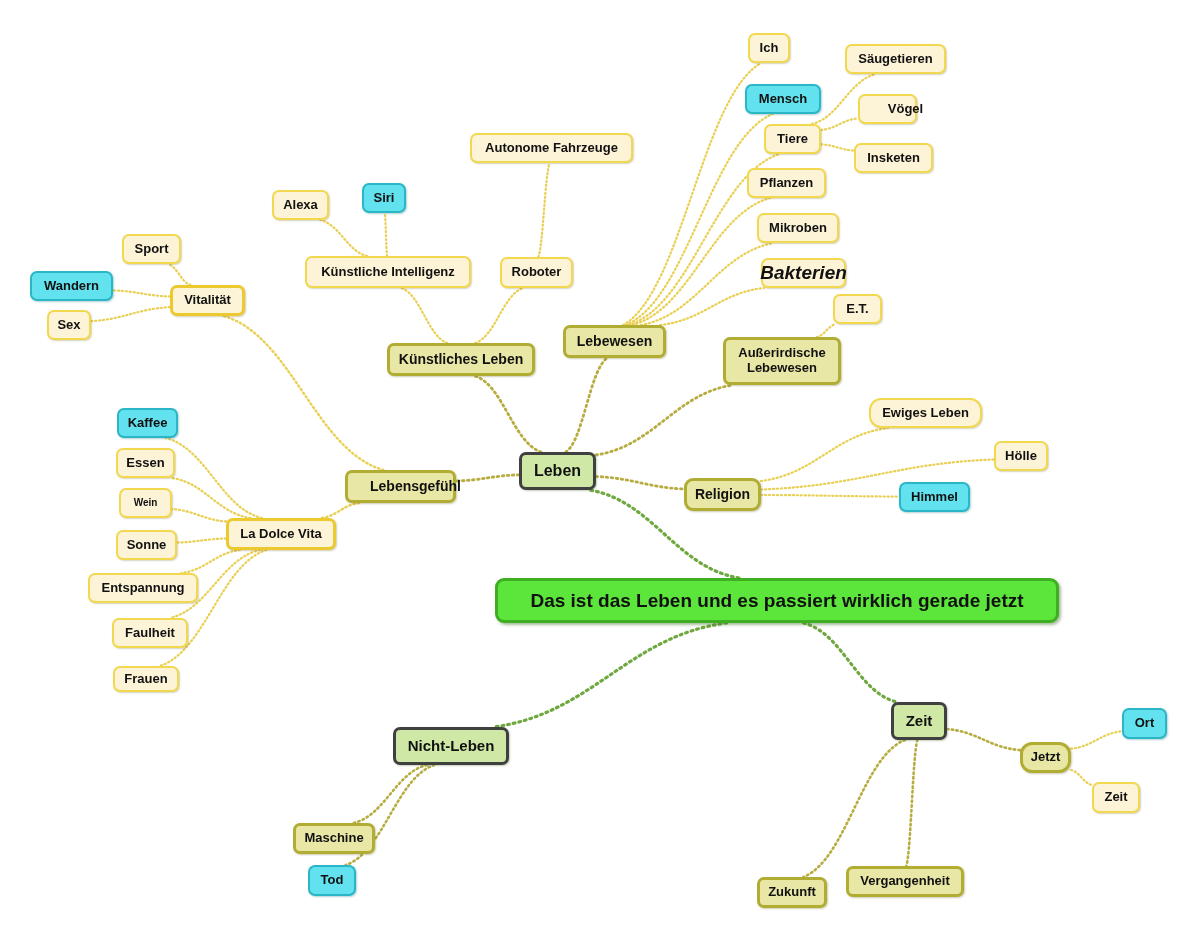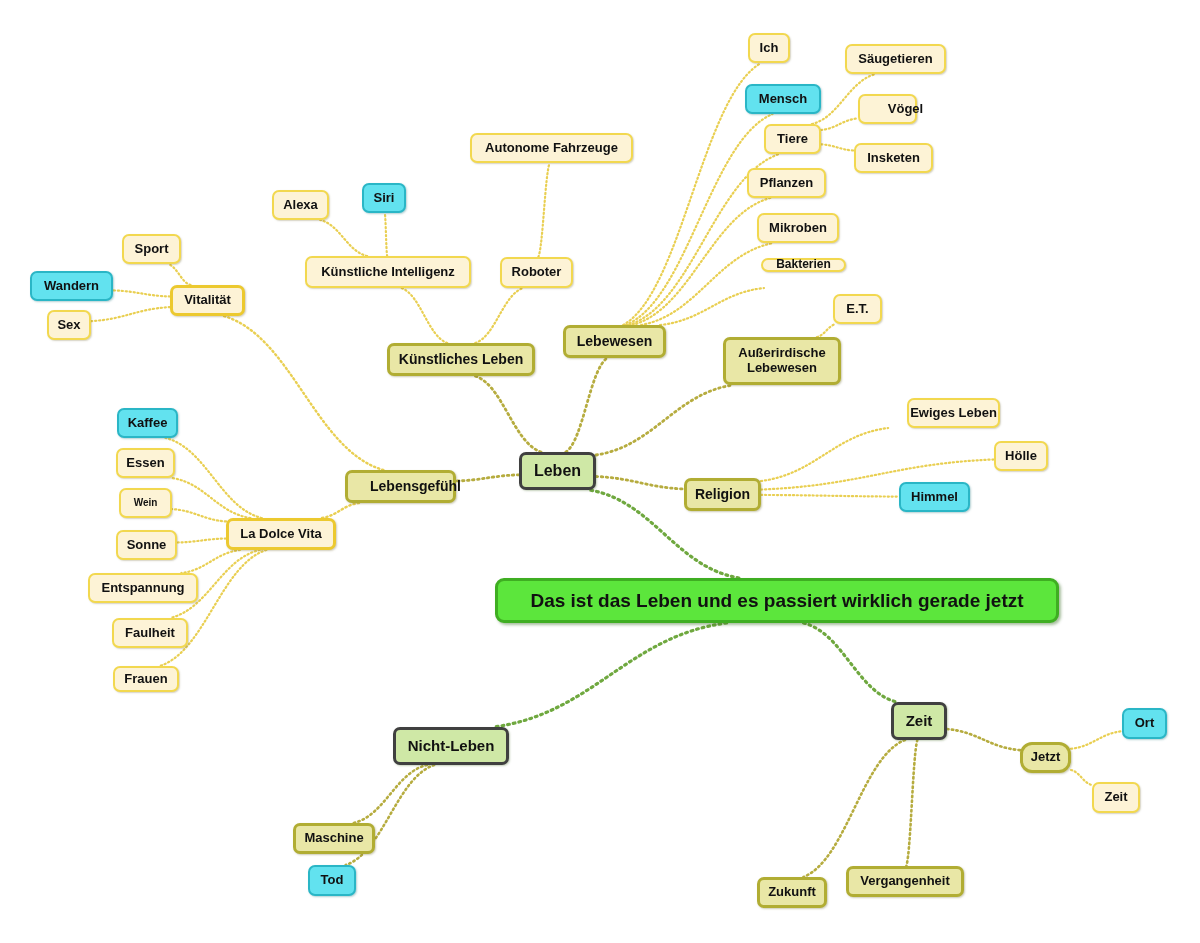--- a/index.html
+++ b/index.html
@@ -123,49 +123,49 @@
   <div id="node-layer">
       <div class="node n-main" style="left: 495px; top: 578px; width: 564px; height: 45px; font-size: 19px;">Das ist das Leben und es passiert wirklich gerade jetzt</div>
       <div class="node n-green" style="left: 519px; top: 452px; width: 77px; height: 38px; font-size: 16px;">Leben</div>
       <div class="node n-green" style="left: 393px; top: 727px; width: 116px; height: 38px; font-size: 15px;">Nicht-Leben</div>
       <div class="node n-green" style="left: 891px; top: 702px; width: 56px; height: 38px; font-size: 15px;">Zeit</div>
       <div class="node n-khaki" style="left: 563px; top: 325px; width: 103px; height: 33px; font-size: 14px;">Lebewesen</div>
       <div class="node n-khaki" style="left: 723px; top: 337px; width: 118px; height: 48px; font-size: 13px;">Außerirdische
 Lebewesen</div>
       <div class="node n-khaki" style="left: 387px; top: 343px; width: 148px; height: 33px; font-size: 14px;">Künstliches Leben</div>
       <div class="node n-khaki" style="left: 345px; top: 470px; width: 111px; height: 33px; font-size: 14px; padding-left: 30px;">Lebensgefühl</div>
-      <div class="node n-khaki" style="left: 684px; top: 478px; width: 77px; height: 33px; font-size: 14px;">Religion</div>
+      <div class="node n-khaki" style="left: 684px; top: 478px; width: 77px; height: 33px; font-size: 14px; border-radius: 9px;">Religion</div>
       <div class="node n-cream" style="left: 748px; top: 33px; width: 42px; height: 30px; font-size: 13px;">Ich</div>
       <div class="node n-cyan" style="left: 745px; top: 84px; width: 76px; height: 30px; font-size: 13px;">Mensch</div>
       <div class="node n-cream" style="left: 764px; top: 124px; width: 57px; height: 30px; font-size: 13px;">Tiere</div>
       <div class="node n-cream" style="left: 845px; top: 44px; width: 101px; height: 30px; font-size: 13px;">Säugetieren</div>
       <div class="node n-cream" style="left: 858px; top: 94px; width: 59px; height: 30px; font-size: 13px; padding-left: 36px;">Vögel</div>
       <div class="node n-cream" style="left: 854px; top: 143px; width: 79px; height: 30px; font-size: 13px;">Insketen</div>
       <div class="node n-cream" style="left: 747px; top: 168px; width: 79px; height: 30px; font-size: 13px;">Pflanzen</div>
       <div class="node n-cream" style="left: 757px; top: 213px; width: 82px; height: 30px; font-size: 13px;">Mikroben</div>
-      <div class="node n-cream" style="left: 761px; top: 258px; width: 85px; height: 14px; font-size: 12px;">Bakterien</div>
+      <div class="node n-cream" style="left: 761px; top: 258px; width: 85px; height: 30px; font-size: 19px; font-style: italic;">Bakterien</div>
       <div class="node n-cream" style="left: 833px; top: 294px; width: 49px; height: 30px; font-size: 13px;">E.T.</div>
       <div class="node n-cream" style="left: 305px; top: 256px; width: 166px; height: 32px; font-size: 13px;">Künstliche Intelligenz</div>
       <div class="node n-cream" style="left: 500px; top: 257px; width: 73px; height: 31px; font-size: 13px;">Roboter</div>
       <div class="node n-cream" style="left: 272px; top: 190px; width: 57px; height: 30px; font-size: 13px;">Alexa</div>
       <div class="node n-cyan" style="left: 362px; top: 183px; width: 44px; height: 30px; font-size: 13px;">Siri</div>
       <div class="node n-cream" style="left: 470px; top: 133px; width: 163px; height: 30px; font-size: 13px;">Autonome Fahrzeuge</div>
       <div class="node n-cream-strong" style="left: 170px; top: 285px; width: 75px; height: 31px; font-size: 13px;">Vitalität</div>
       <div class="node n-cream" style="left: 122px; top: 234px; width: 59px; height: 30px; font-size: 13px;">Sport</div>
       <div class="node n-cyan" style="left: 30px; top: 271px; width: 83px; height: 30px; font-size: 13px;">Wandern</div>
       <div class="node n-cream" style="left: 47px; top: 310px; width: 44px; height: 30px; font-size: 13px;">Sex</div>
       <div class="node n-cream-strong" style="left: 226px; top: 518px; width: 110px; height: 32px; font-size: 13px;">La Dolce Vita</div>
       <div class="node n-cyan" style="left: 117px; top: 408px; width: 61px; height: 30px; font-size: 13px;">Kaffee</div>
       <div class="node n-cream" style="left: 116px; top: 448px; width: 59px; height: 30px; font-size: 13px;">Essen</div>
       <div class="node n-cream" style="left: 119px; top: 488px; width: 53px; height: 30px; font-size: 10px;">Wein</div>
       <div class="node n-cream" style="left: 116px; top: 530px; width: 61px; height: 30px; font-size: 13px;">Sonne</div>
       <div class="node n-cream" style="left: 88px; top: 573px; width: 110px; height: 30px; font-size: 13px;">Entspannung</div>
       <div class="node n-cream" style="left: 112px; top: 618px; width: 76px; height: 30px; font-size: 13px;">Faulheit</div>
       <div class="node n-cream" style="left: 113px; top: 666px; width: 66px; height: 26px; font-size: 13px;">Frauen</div>
-      <div class="node n-cream" style="left: 907px; top: 398px; width: 93px; height: 30px; font-size: 13px;">Ewiges Leben</div>
+      <div class="node n-cream" style="left: 869px; top: 398px; width: 113px; height: 30px; font-size: 13px; border-radius: 12px;">Ewiges Leben</div>
       <div class="node n-cream" style="left: 994px; top: 441px; width: 54px; height: 30px; font-size: 13px;">Hölle</div>
       <div class="node n-cyan" style="left: 899px; top: 482px; width: 71px; height: 30px; font-size: 13px;">Himmel</div>
       <div class="node n-khaki" style="left: 293px; top: 823px; width: 82px; height: 31px; font-size: 13px;">Maschine</div>
       <div class="node n-cyan" style="left: 308px; top: 865px; width: 48px; height: 31px; font-size: 13px;">Tod</div>
       <div class="node n-khaki" style="left: 1020px; top: 742px; width: 51px; height: 31px; font-size: 13px; border-radius: 12px;">Jetzt</div>
       <div class="node n-cyan" style="left: 1122px; top: 708px; width: 45px; height: 31px; font-size: 13px;">Ort</div>
       <div class="node n-cream" style="left: 1092px; top: 782px; width: 48px; height: 31px; font-size: 13px;">Zeit</div>
       <div class="node n-khaki" style="left: 757px; top: 877px; width: 70px; height: 31px; font-size: 13px;">Zukunft</div>
       <div class="node n-khaki" style="left: 846px; top: 866px; width: 118px; height: 31px; font-size: 13px;">Vergangenheit</div>
     </div>

